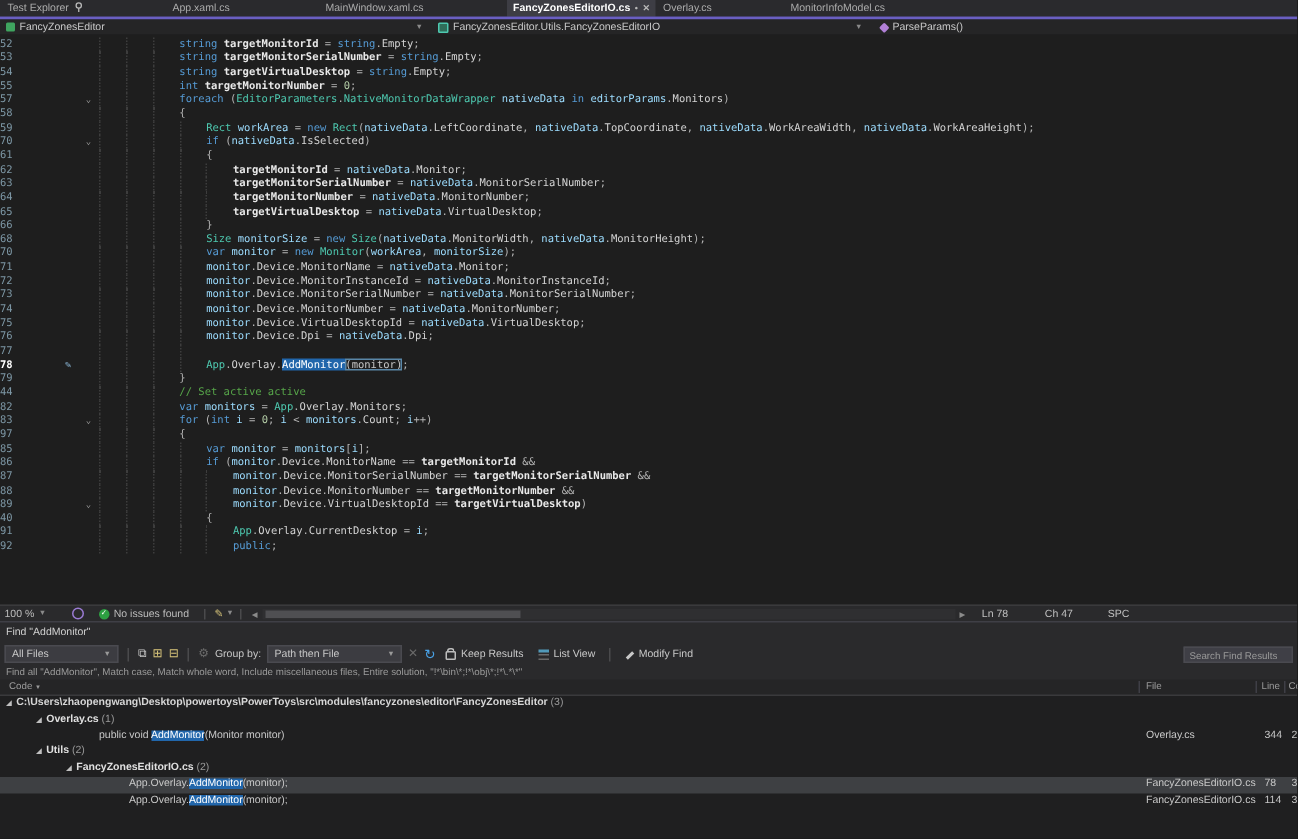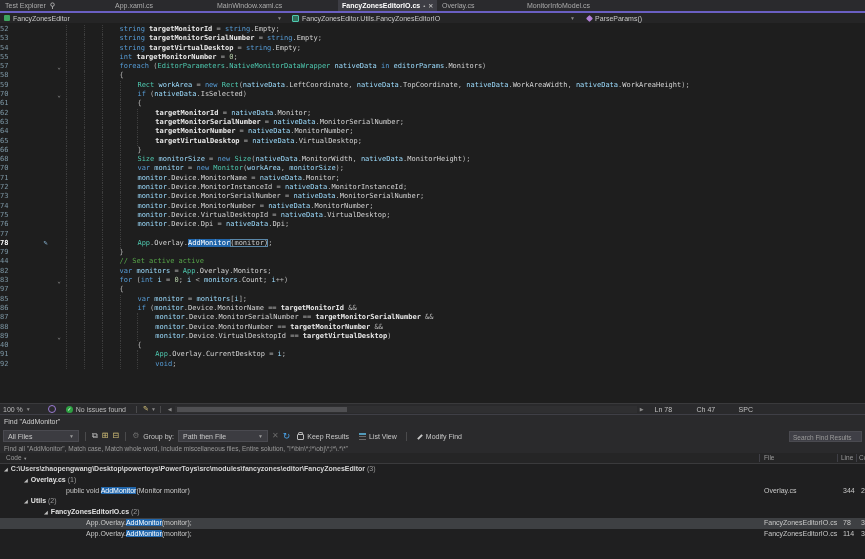--- a/index.html
+++ b/index.html
@@ -184,21 +184,21 @@
       <div class="line"><span class="num">82</span><span class="pm"></span><span class="fm"></span><span><span class="g">    </span><span class="g">    </span><span class="g">    </span><span class="k">var</span><span class="o"> </span><span class="v">monitors</span><span class="o"> = </span><span class="t">App</span><span class="o">.</span><span class="w">Overlay</span><span class="o">.</span><span class="w">Monitors</span><span class="o">;</span></span></div>
       <div class="line"><span class="num">83</span><span class="pm"></span><span class="fm">⌄</span><span><span class="g">    </span><span class="g">    </span><span class="g">    </span><span class="k">for</span><span class="o"> (</span><span class="k">int</span><span class="o"> </span><span class="v">i</span><span class="o"> = </span><span class="n">0</span><span class="o">; </span><span class="v">i</span><span class="o"> &lt; </span><span class="v">monitors</span><span class="o">.</span><span class="w">Count</span><span class="o">; </span><span class="v">i</span><span class="o">++)</span></span></div>
       <div class="line"><span class="num">97</span><span class="pm"></span><span class="fm"></span><span><span class="g">    </span><span class="g">    </span><span class="g">    </span><span class="o">{</span></span></div>
       <div class="line"><span class="num">85</span><span class="pm"></span><span class="fm"></span><span><span class="g">    </span><span class="g">    </span><span class="g">    </span><span class="g">    </span><span class="k">var</span><span class="o"> </span><span class="v">monitor</span><span class="o"> = </span><span class="v">monitors</span><span class="o">[</span><span class="v">i</span><span class="o">];</span></span></div>
       <div class="line"><span class="num">86</span><span class="pm"></span><span class="fm"></span><span><span class="g">    </span><span class="g">    </span><span class="g">    </span><span class="g">    </span><span class="k">if</span><span class="o"> (</span><span class="v">monitor</span><span class="o">.</span><span class="w">Device</span><span class="o">.</span><span class="w">MonitorName</span><span class="o"> == </span><span class="wb">targetMonitorId</span><span class="o"> &amp;&amp;</span></span></div>
       <div class="line"><span class="num">87</span><span class="pm"></span><span class="fm"></span><span><span class="g">    </span><span class="g">    </span><span class="g">    </span><span class="g">    </span><span class="g">    </span><span class="v">monitor</span><span class="o">.</span><span class="w">Device</span><span class="o">.</span><span class="w">MonitorSerialNumber</span><span class="o"> == </span><span class="wb">targetMonitorSerialNumber</span><span class="o"> &amp;&amp;</span></span></div>
       <div class="line"><span class="num">88</span><span class="pm"></span><span class="fm"></span><span><span class="g">    </span><span class="g">    </span><span class="g">    </span><span class="g">    </span><span class="g">    </span><span class="v">monitor</span><span class="o">.</span><span class="w">Device</span><span class="o">.</span><span class="w">MonitorNumber</span><span class="o"> == </span><span class="wb">targetMonitorNumber</span><span class="o"> &amp;&amp;</span></span></div>
       <div class="line"><span class="num">89</span><span class="pm"></span><span class="fm">⌄</span><span><span class="g">    </span><span class="g">    </span><span class="g">    </span><span class="g">    </span><span class="g">    </span><span class="v">monitor</span><span class="o">.</span><span class="w">Device</span><span class="o">.</span><span class="w">VirtualDesktopId</span><span class="o"> == </span><span class="wb">targetVirtualDesktop</span><span class="o">)</span></span></div>
       <div class="line"><span class="num">40</span><span class="pm"></span><span class="fm"></span><span><span class="g">    </span><span class="g">    </span><span class="g">    </span><span class="g">    </span><span class="o">{</span></span></div>
       <div class="line"><span class="num">91</span><span class="pm"></span><span class="fm"></span><span><span class="g">    </span><span class="g">    </span><span class="g">    </span><span class="g">    </span><span class="g">    </span><span class="t">App</span><span class="o">.</span><span class="w">Overlay</span><span class="o">.</span><span class="w">CurrentDesktop</span><span class="o"> = </span><span class="v">i</span><span class="o">;</span></span></div>
-      <div class="line"><span class="num">92</span><span class="pm"></span><span class="fm"></span><span><span class="g">    </span><span class="g">    </span><span class="g">    </span><span class="g">    </span><span class="g">    </span><span class="k">void</span><span class="o">;</span></span></div>
+      <div class="line"><span class="num">92</span><span class="pm"></span><span class="fm"></span><span><span class="g">    </span><span class="g">    </span><span class="g">    </span><span class="g">    </span><span class="g">    </span><span class="k">public</span><span class="o">;</span></span></div>
     </div>
 
   <div id="statusstrip">
     <div class="zoomsel">
       <span>100 %</span>
       <span class="arrow" style="font-size:5px;color:#8a8a8a">▼</span>
     </div>
     <span class="docico"></span>
     <span class="okico">✓</span>
     <span>No issues found</span>

